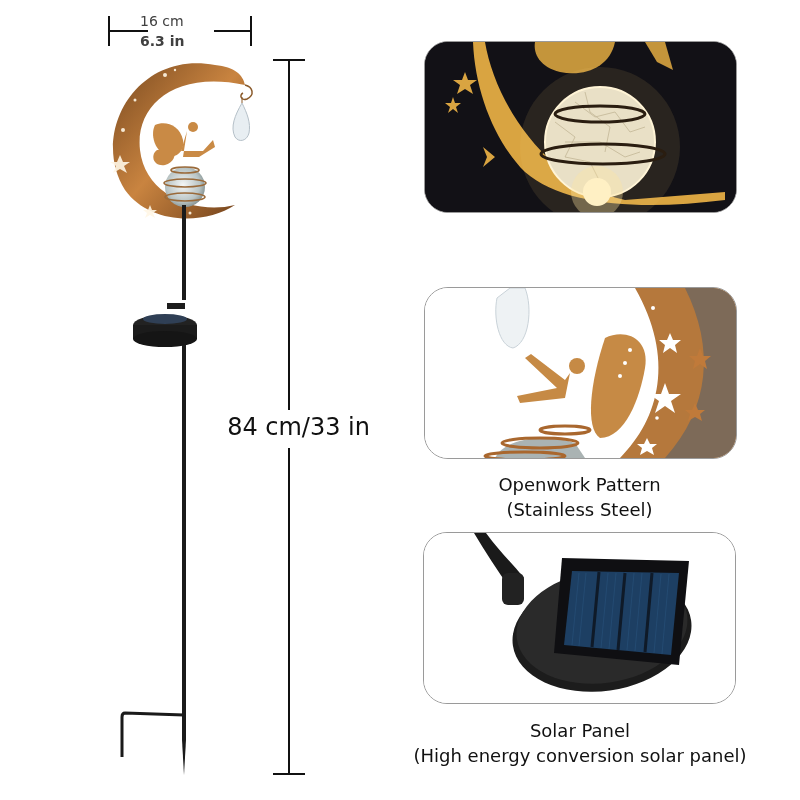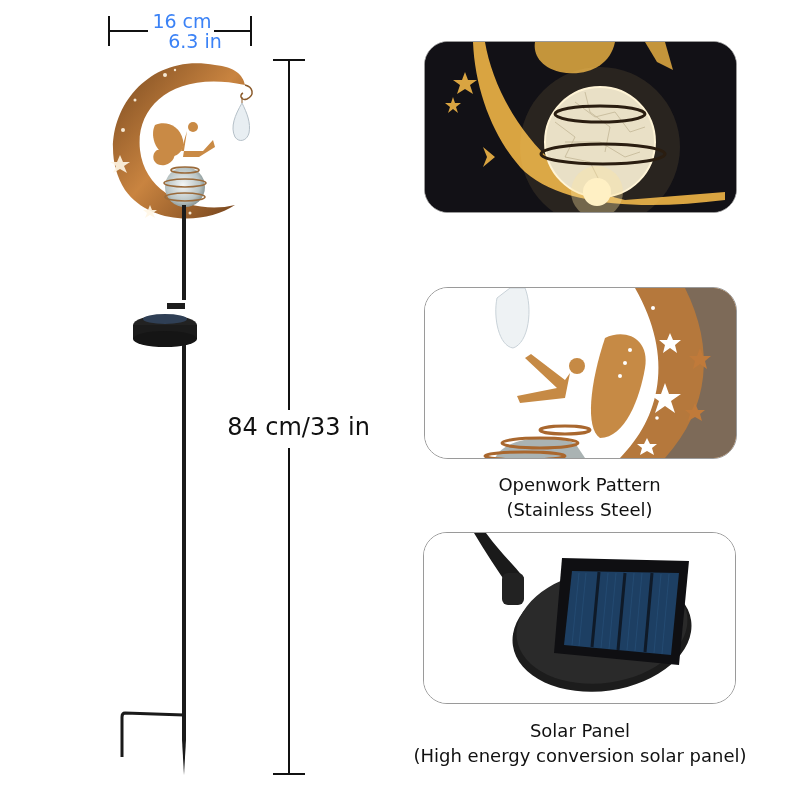--- a/index.html
+++ b/index.html
@@ -1,38 +1,38 @@
 <!DOCTYPE html>
 <html><head>
   <meta charset="utf-8">
   <style>
     html, body { margin: 0; padding: 0; }
     body {
       width: 800px; height: 800px; background: #ffffff; position: relative; overflow: hidden;
       font-family: "DejaVu Sans", "Liberation Sans", sans-serif; color: #111;
     }
     .abs { position: absolute; }
-    .dim-text { font-size: 19px; line-height: 18px; color: #3b82f6; text-align: center; }
+    .dim-text { font-size: 14px; line-height: 18px; color: #404040; text-align: left; }
     .dim-line { background: #111; position: absolute; }
     .card {
       position: absolute; border: 1px solid #9a9a9a; border-radius: 24px; overflow: hidden;
     }
     .caption { position: absolute; text-align: center; font-size: 18px; line-height: 25px; color: #111; }
     svg { display: block; }
   </style>
 </head>
 <body>
 
 <div>
   <div class="dim-line" style="left:108px;top:16px;width:2px;height:30px;"></div>
   <div class="dim-line" style="left:108px;top:30px;width:40px;height:2px;"></div>
   <div class="dim-line" style="left:214px;top:30px;width:38px;height:2px;"></div>
   <div class="dim-line" style="left:250px;top:16px;width:2px;height:30px;"></div>
   <div class="abs dim-text" style="left:140px;top:12px;width:84px;">16 cm</div>
-  <div class="abs dim-text" style="left:153px;top:32px;width:84px;">6.3 in</div>
+  <div class="abs dim-text" style="left:140px;top:32px;width:84px;font-weight:bold;">6.3 in</div>
 </div>
 
 <div>
   <div class="dim-line" style="left:273px;top:59px;width:32px;height:2px;"></div>
   <div class="dim-line" style="left:288px;top:60px;width:2px;height:350px;"></div>
   <div class="abs" style="left:210px;top:412px;width:160px;font-size:24px;line-height:30px;text-align:right;color:#111;">84 cm/33 in</div>
   <div class="dim-line" style="left:288px;top:448px;width:2px;height:326px;"></div>
   <div class="dim-line" style="left:273px;top:773px;width:32px;height:2px;"></div>
 </div>
 

